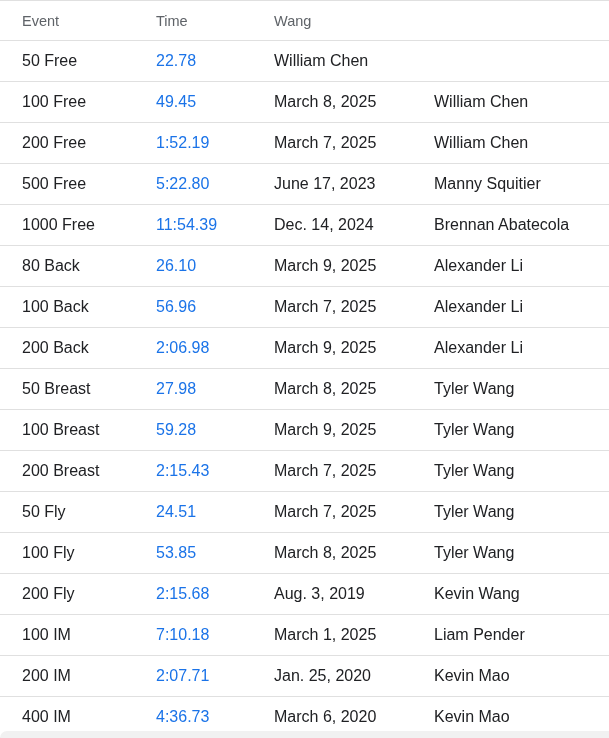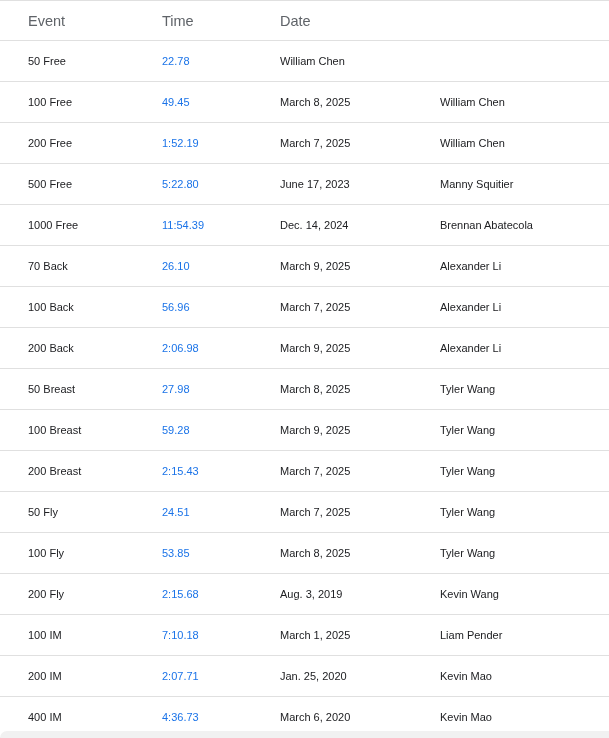--- a/index.html
+++ b/index.html
@@ -16,32 +16,32 @@
     color: var(--body-text, #202124);
   }
   .records-table {
     width: 609px;
     border-top: 1px solid var(--border, #e0e0e0);
   }
   .trow {
     display: grid;
     grid-template-columns: 134px 118px 160px 1fr;
     align-items: center;
-    padding-left: 28px;
+    padding-left: 22px;
     box-sizing: border-box;
     border-bottom: 1px solid var(--border, #e0e0e0);
   }
   .trow.header {
     height: 40px;
     color: var(--header-text, #5f6368);
     font-size: 14.5px;
   }
   .trow.data {
     height: 41px;
-    font-size: 11px;
+    font-size: 16px;
   }
   .cell {
     white-space: nowrap;
     overflow: hidden;
   }
   .time-link {
     color: var(--link, #1a73e8);
     text-decoration: none;
     cursor: pointer;
   }
@@ -55,21 +55,21 @@
     border-top-left-radius: 8px;
   }
 </style>
 </head>
 <body style="--link: #1a73e8; --header-text: #5f6368; --body-text: #202124; --border: #e0e0e0;">
 
 <div class="records-table">
   <div class="trow header">
     <div class="cell">Event</div>
     <div class="cell">Time</div>
-    <div class="cell">Date</div>
+    <div class="cell">Wang</div>
   </div>
   <div>
   <div class="trow data">
     <div class="cell">50 Free</div>
     <div class="cell"><a class="time-link" href="#">22.78</a></div>
     <div class="cell">William Chen</div>
   </div>
 
   <div class="trow data">
     <div class="cell">100 Free</div>
@@ -93,21 +93,21 @@
   </div>
 
   <div class="trow data">
     <div class="cell">1000 Free</div>
     <div class="cell"><a class="time-link" href="#">11:54.39</a></div>
     <div class="cell">Dec. 14, 2024</div>
     <div class="cell">Brennan Abatecola</div>
   </div>
 
   <div class="trow data">
-    <div class="cell">70 Back</div>
+    <div class="cell">80 Back</div>
     <div class="cell"><a class="time-link" href="#">26.10</a></div>
     <div class="cell">March 9, 2025</div>
     <div class="cell">Alexander Li</div>
   </div>
 
   <div class="trow data">
     <div class="cell">100 Back</div>
     <div class="cell"><a class="time-link" href="#">56.96</a></div>
     <div class="cell">March 7, 2025</div>
     <div class="cell">Alexander Li</div>

